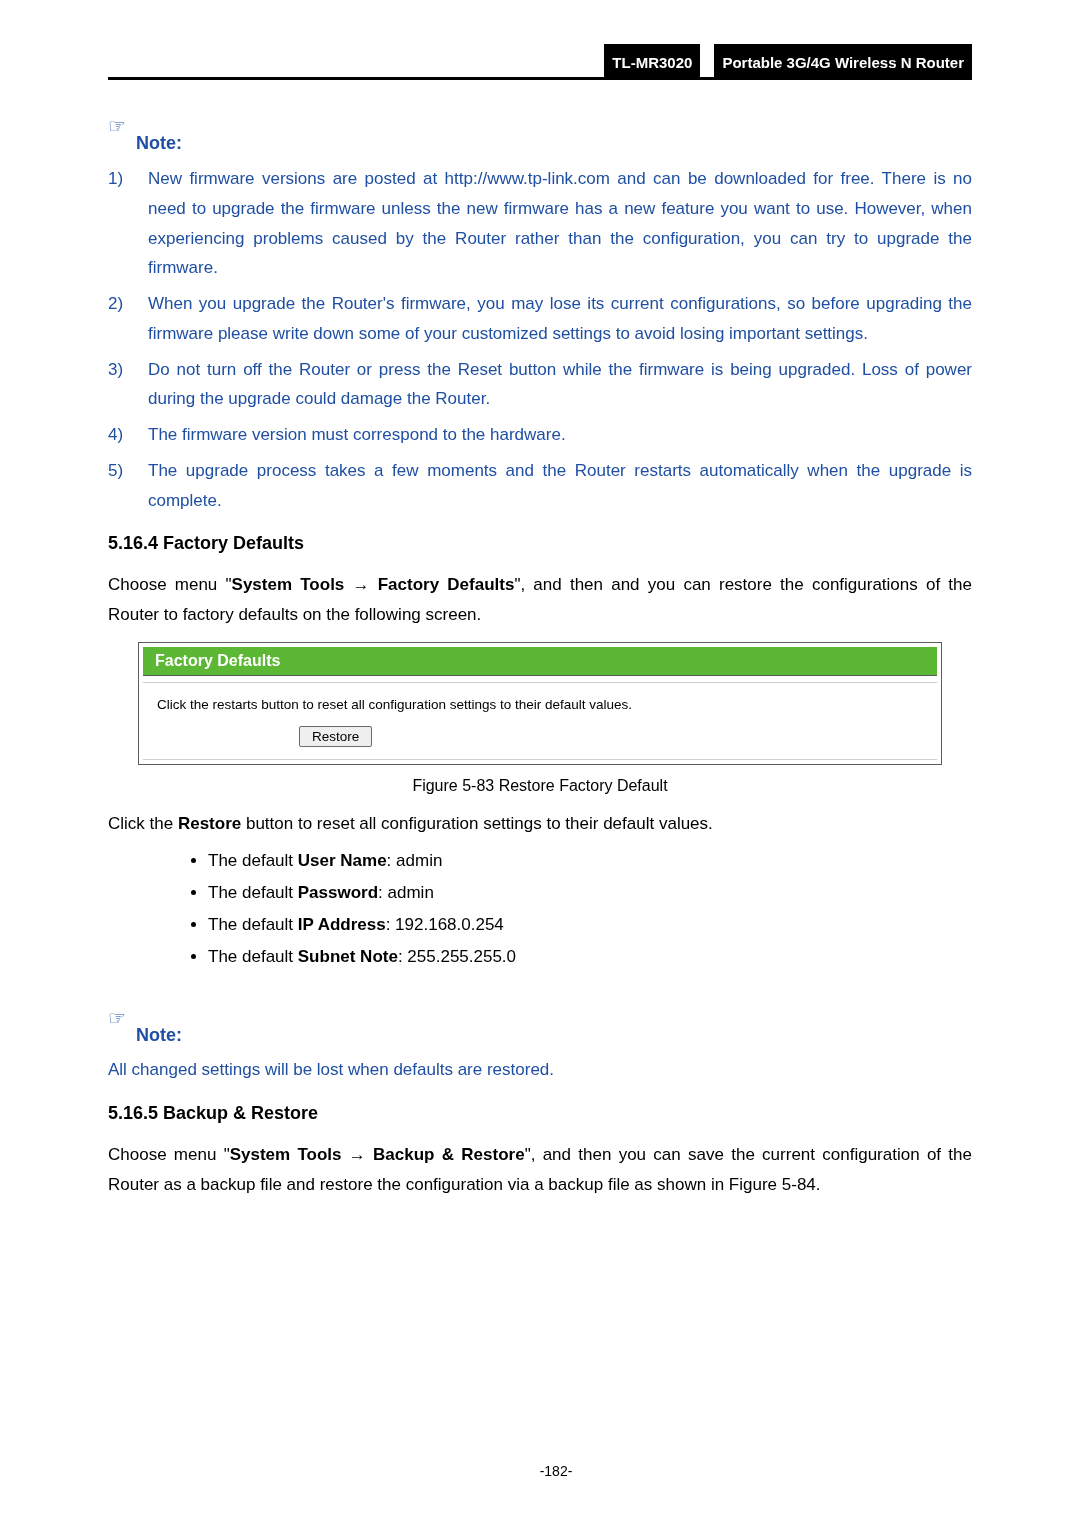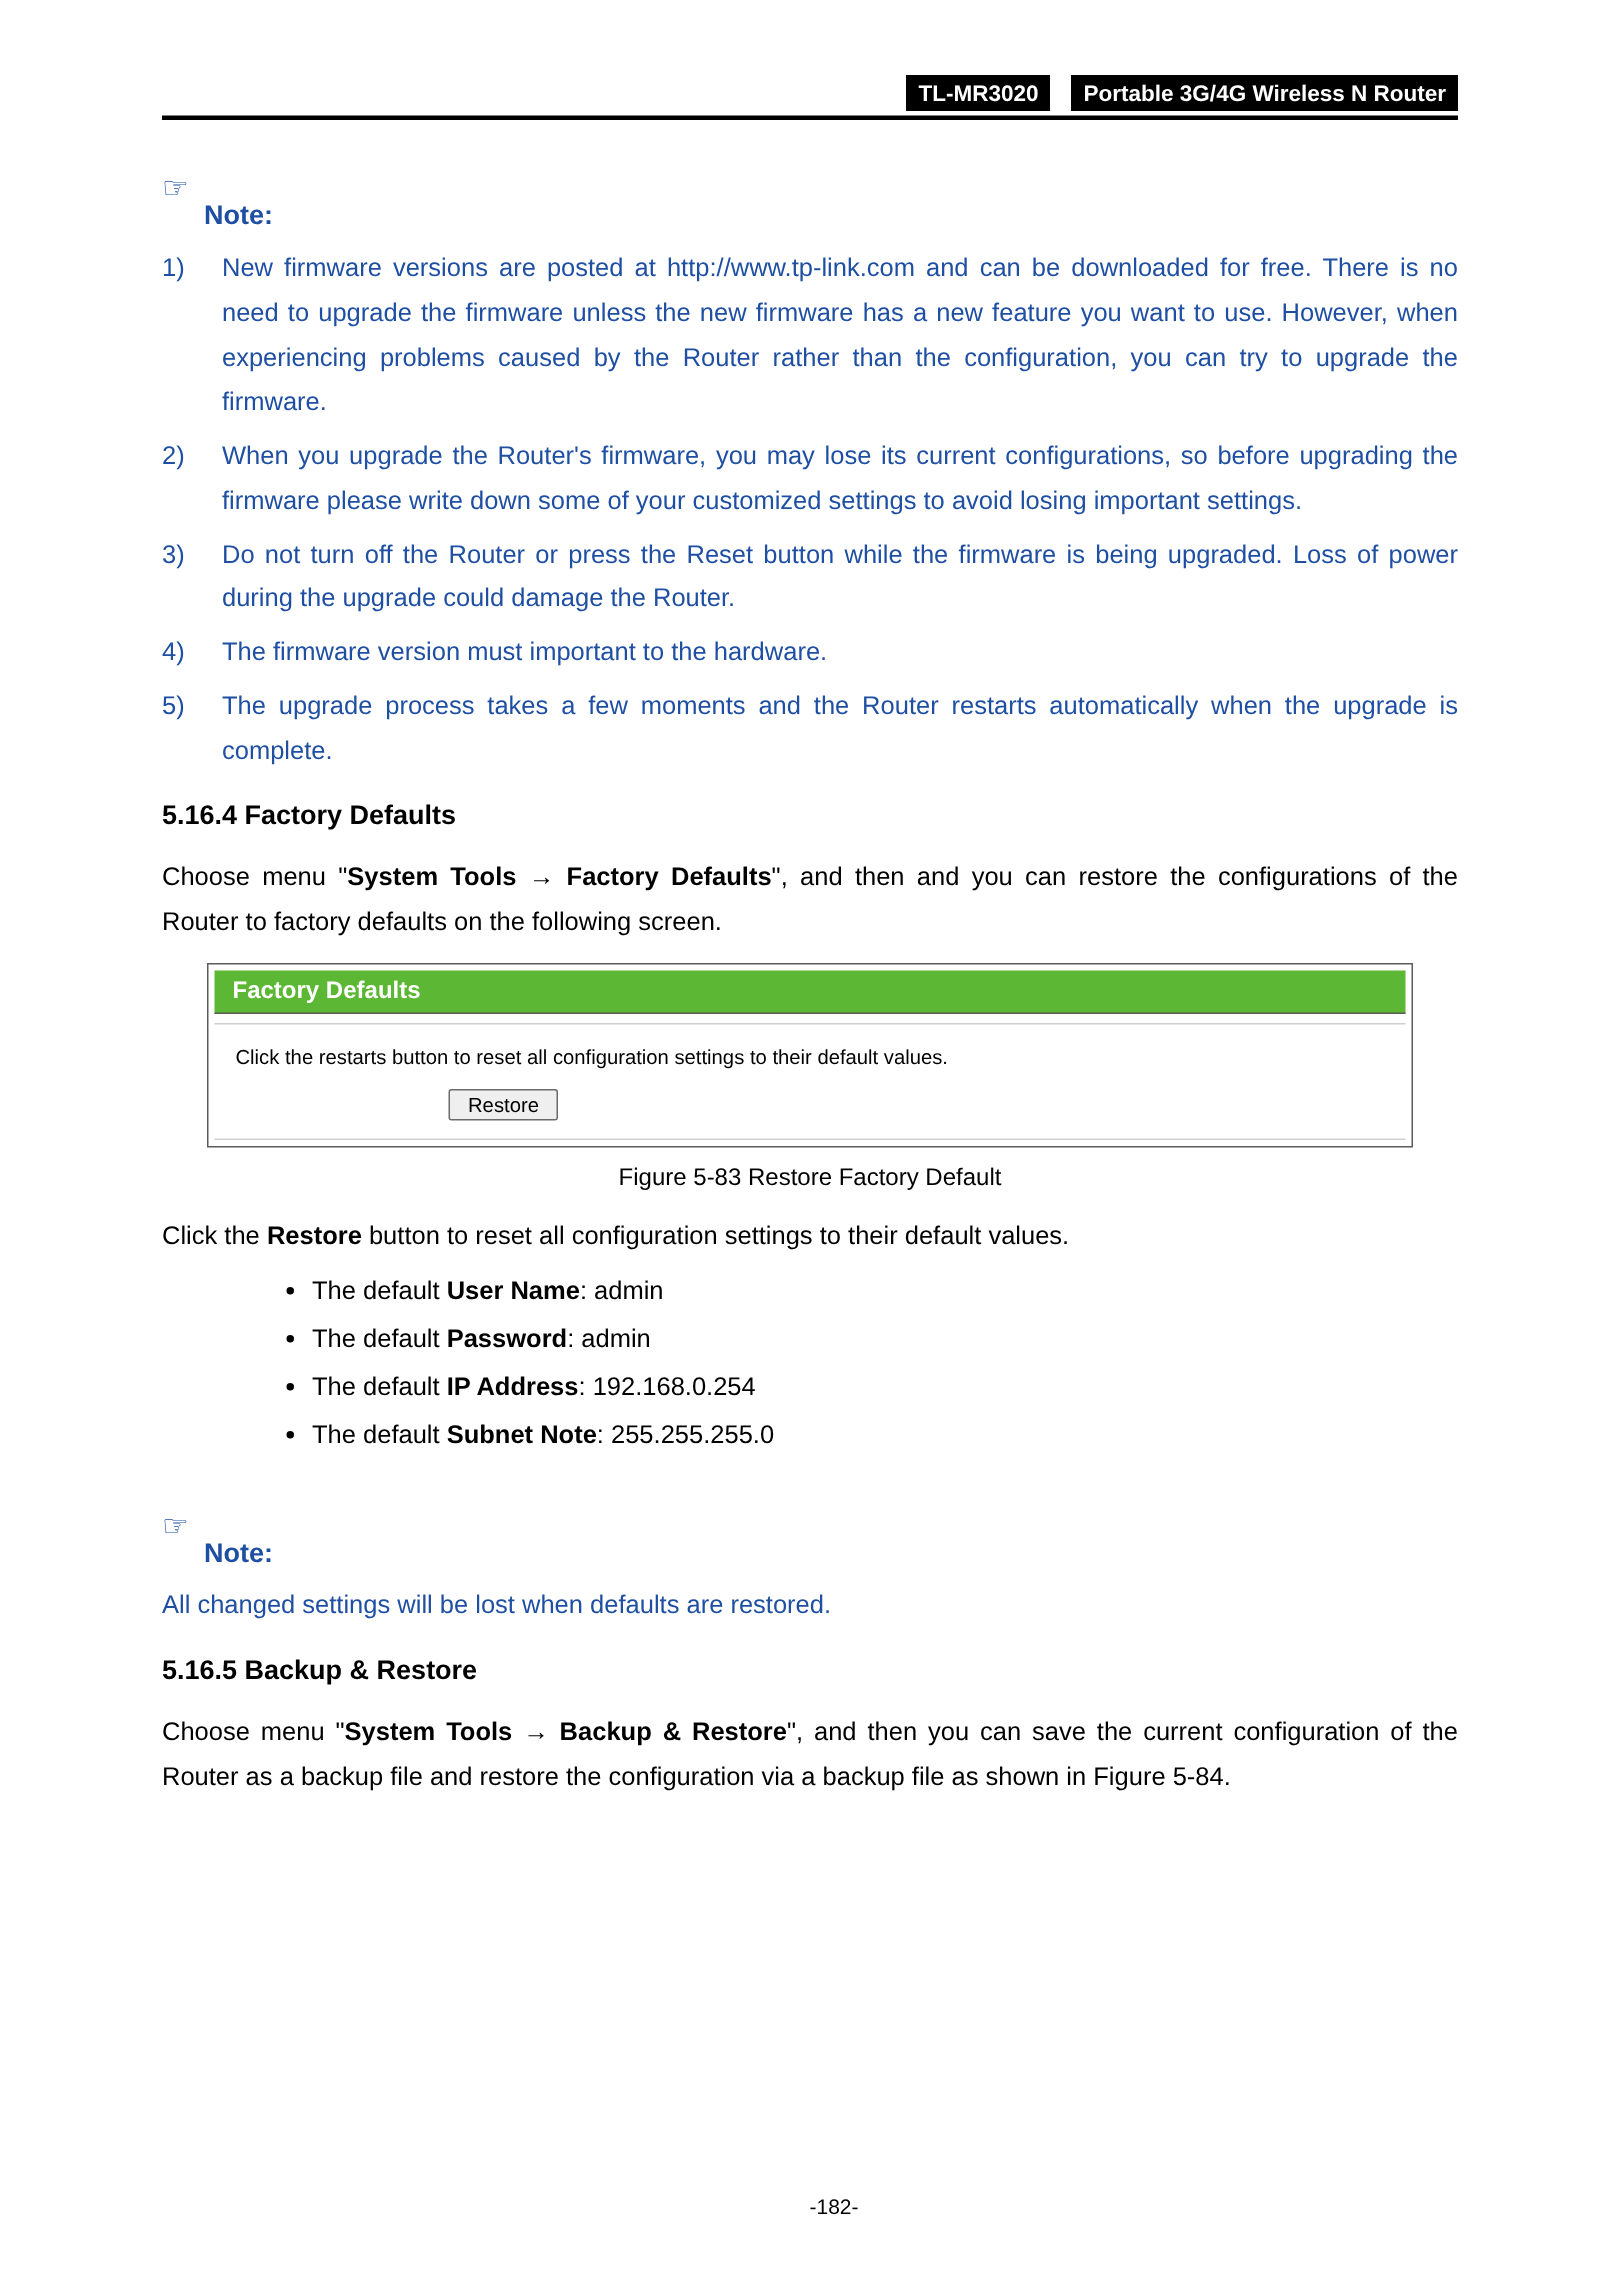--- a/index.html
+++ b/index.html
@@ -30,21 +30,21 @@
       top: 0;
       height: 24px;
       display: flex;
       align-items: center;
       font-weight: bold;
       color: #fff;
       font-size: 15px;
     }
     .toptext .blk {
       background: #000;
-      height: 24px;
+      height: 36px;
       display: inline-flex;
       align-items: center;
       padding: 0 8px;
     }
     .toptext .gap {
       width: 14px;
       background: #fff;
       height: 24px;
     }
     .rule {
@@ -205,21 +205,21 @@
     <li>
       <span class="num">2)</span>
       <span>When you upgrade the Router's firmware, you may lose its current configurations, so before upgrading the firmware please write down some of your customized settings to avoid losing important settings.</span>
     </li>
     <li>
       <span class="num">3)</span>
       <span>Do not turn off the Router or press the Reset button while the firmware is being upgraded. Loss of power during the upgrade could damage the Router.</span>
     </li>
     <li>
       <span class="num">4)</span>
-      <span>The firmware version must important to the hardware.</span>
+      <span>The firmware version must correspond to the hardware.</span>
     </li>
     <li>
       <span class="num">5)</span>
       <span>The upgrade process takes a few moments and the Router restarts automatically when the upgrade is complete.</span>
     </li>
   </ol>
 
   <div class="section-heading">5.16.4  Factory Defaults</div>
 
   <div class="body-text">

